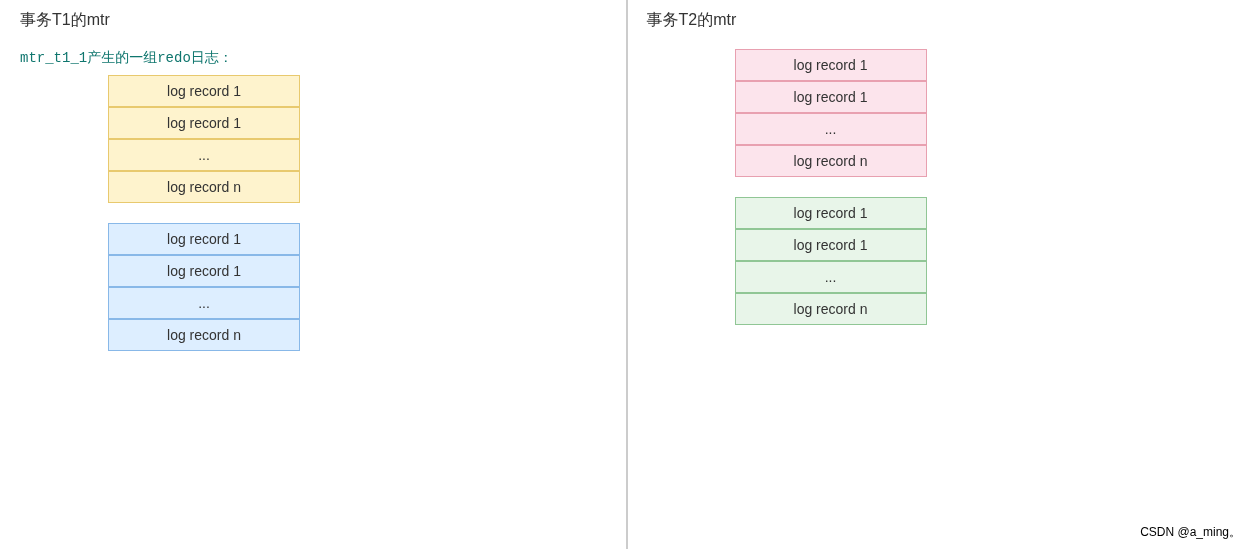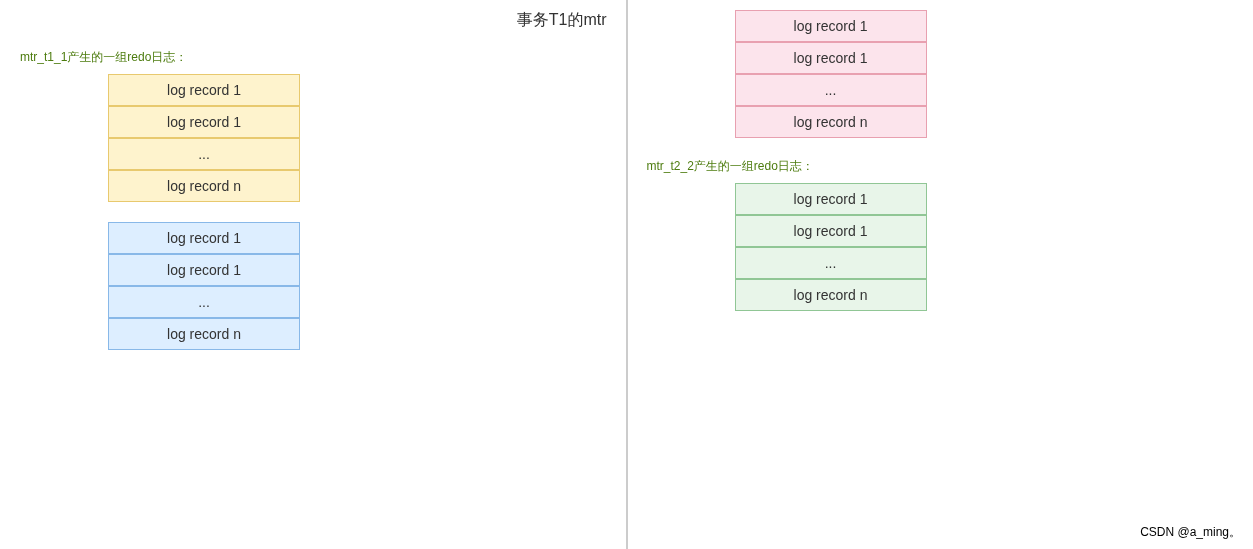--- a/index.html
+++ b/index.html
@@ -36,36 +36,37 @@
     .panel {
       width: 50%;
       padding: 10px 20px;
       display: flex;
       flex-direction: column;
       align-items: flex-start;
     }
 
     .panel-title {
       width: 100%;
-      text-align: right;
+      text-align: left;
       font-size: 16px;
       font-weight: normal;
       margin-bottom: 18px;
       color: #333;
     }
 
     .mtr-section {
       width: 100%;
       margin-bottom: 20px;
     }
 
     .mtr-label {
-      font-size: 12px;
-      color: #4d7c0f;
+      font-size: 14px;
+      color: #0f766e;
       margin-bottom: 8px;
+      font-family: Liberation Mono, monospace;
     }
 
     .log-box-container {
       display: flex;
       flex-direction: column;
       width: 220px;
       margin-left: 60px;
       padding-left: 28px;
     }
 
@@ -133,32 +134,32 @@
       <div class="log-box-container blue">
         <div class="log-row">log record 1</div>
         <div class="log-row">log record 1</div>
         <div class="log-row">...</div>
         <div class="log-row">log record n</div>
       </div>
     </div>
   </div>
 
   <div class="panel">
+    <div class="panel-title">事务T2的mtr</div>
 
     <div class="mtr-section">
       <div class="log-box-container pink">
         <div class="log-row">log record 1</div>
         <div class="log-row">log record 1</div>
         <div class="log-row">...</div>
         <div class="log-row">log record n</div>
       </div>
     </div>
 
     <div class="mtr-section">
-      <div class="mtr-label">mtr_t2_2产生的一组redo日志：</div>
       <div class="log-box-container green">
         <div class="log-row">log record 1</div>
         <div class="log-row">log record 1</div>
         <div class="log-row">...</div>
         <div class="log-row">log record n</div>
       </div>
     </div>
   </div>
 
   <div class="watermark">CSDN @a_ming。</div>

